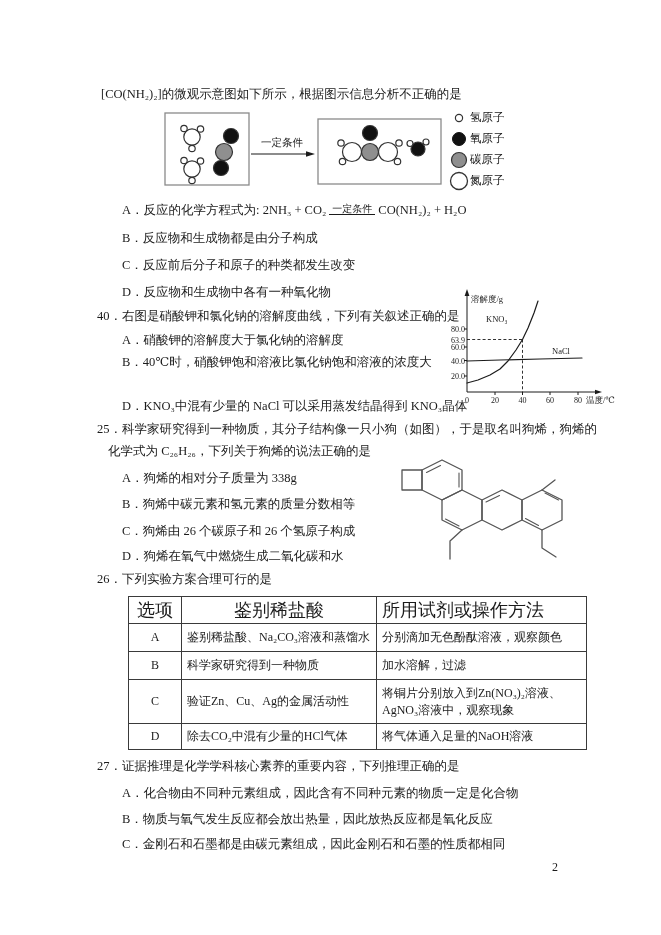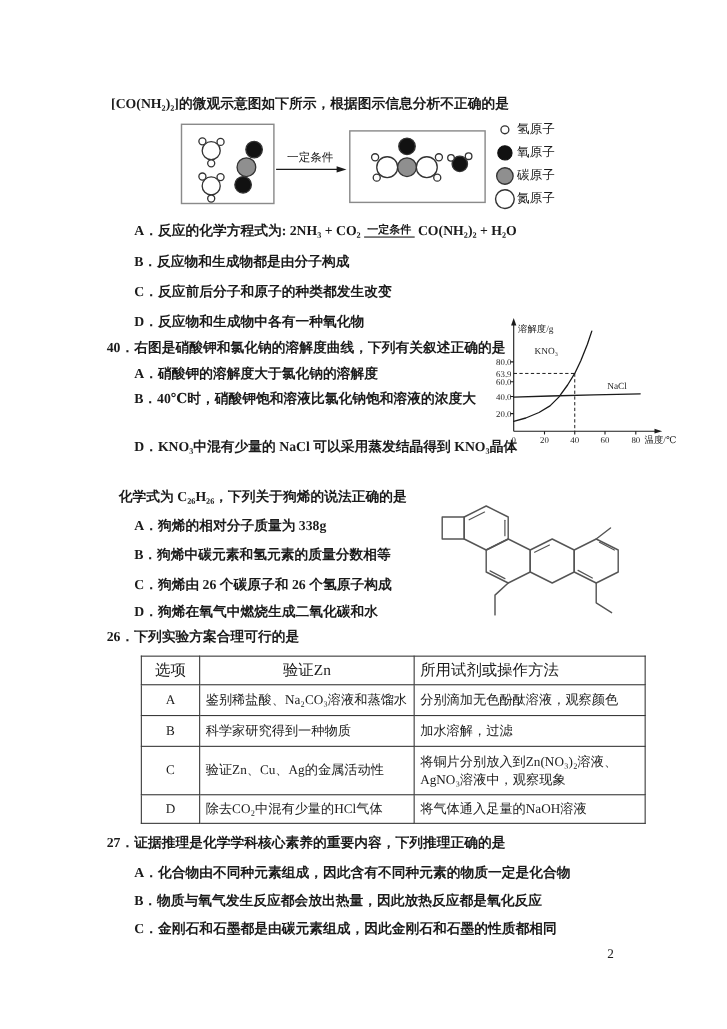--- a/index.html
+++ b/index.html
@@ -1,39 +1,39 @@
 <!DOCTYPE html>
 <html><head>
 <meta charset="utf-8">
 <style>
   html,body{margin:0;padding:0;background:#ffffff;}
   .page{
     position:relative;width:661px;height:935px;background:#ffffff;
     font-family:"Liberation Serif","DejaVu Serif",serif;
     color:#1b1b1b;overflow:hidden;
   }
-  .ln{position:absolute;font-size:12.5px;line-height:16px;white-space:nowrap;font-weight:bold;}
+  .ln{position:absolute;font-size:12.5px;line-height:16px;white-space:nowrap;}
   .cond{
     display:inline-block;font-size:10px;line-height:11px;
     border-bottom:1.3px solid #1b1b1b;padding:0 3px;margin:0 3px;
     vertical-align:2px;
   }
   .legend{position:absolute;left:448px;top:107px;width:110px;}
   .legend-row{display:flex;align-items:center;height:21px;}
   .legend-sym{width:22px;display:flex;justify-content:center;align-items:center;}
   .legend-label{font-size:11.5px;}
   table.exp{
     position:absolute;left:128px;top:596px;border-collapse:collapse;
     table-layout:fixed;width:427px;font-size:12px;color:#1b1b1b;
   }
   table.exp td{border:1px solid #3a3a3a;padding:1px 5px;vertical-align:middle;}
   table.exp td.c0{width:42px;text-align:center;}
   table.exp td.c1{width:184px;text-align:left;}
   table.exp td.c2{width:199px;text-align:left;}
-  table.exp tr.hdr td{text-align:center;font-size:14px;}
+  table.exp tr.hdr td{text-align:center;font-size:18px;}
   .pagenum{position:absolute;left:552px;top:860px;font-size:12px;}
   svg{position:absolute;overflow:visible;}
   svg text{font-family:"Liberation Serif","DejaVu Serif",serif;fill:#1b1b1b;}
 </style>
 </head>
 <body>
 
 <div class="page">
 
   <div class="ln" style="left:101px;top:86px;">[CO(NH₂)₂]的微观示意图如下所示，根据图示信息分析不正确的是</div>
@@ -166,20 +166,21 @@
 
     <line x1="17" y1="53.5" x2="72.5" y2="53.5" stroke="#1b1b1b" stroke-width="0.9" stroke-dasharray="3,2.2"></line>
     <line x1="72.5" y1="53.5" x2="72.5" y2="106" stroke="#1b1b1b" stroke-width="0.9" stroke-dasharray="3,2.2"></line>
 
     <path d="M17,97 L28,94 L40,89 L50,83 L58,75 L66,64 L72.5,53.5 L78,42 L84,27 L88,15" fill="none" stroke="#1b1b1b" stroke-width="1.2" stroke-linejoin="round" stroke-linecap="round"></path>
     <path d="M17,75 L50,74 L90,73 L132,72" fill="none" stroke="#1b1b1b" stroke-width="1.2" stroke-linecap="round"></path>
     <text x="36" y="36" font-size="8.5">KNO₃</text>
     <text x="102" y="68" font-size="8.5">NaCl</text>
   </svg>
 
+  <div class="ln" style="left:97px;top:421px;">25．科学家研究得到一种物质，其分子结构像一只小狗（如图），于是取名叫狗烯，狗烯的</div>
   <div class="ln" style="left:108px;top:443px;">化学式为 C₂₆H₂₆，下列关于狗烯的说法正确的是</div>
   <div class="ln" style="left:122px;top:470px;">A．狗烯的相对分子质量为 338g</div>
   <div class="ln" style="left:122px;top:496px;">B．狗烯中碳元素和氢元素的质量分数相等</div>
   <div class="ln" style="left:122px;top:523px;">C．狗烯由 26 个碳原子和 26 个氢原子构成</div>
   <div class="ln" style="left:122px;top:548px;">D．狗烯在氧气中燃烧生成二氧化碳和水</div>
 
   <svg style="left:398px;top:444px;" width="165" height="135" viewBox="0 0 165 135">
     <g fill="none" stroke="#555" stroke-width="1.3" stroke-linejoin="round" stroke-linecap="round">
       <path d="M4,26 H24 V46 H4 Z"></path>
       <path d="M24,26 L44,16 L64,26 L64,46 L44,56 L24,46 Z"></path>
@@ -199,21 +200,21 @@
       </g>
     </g>
   </svg>
 
   <div class="ln" style="left:97px;top:571px;">26．下列实验方案合理可行的是</div>
 
   <table class="exp">
     <tbody>
         <tr class="hdr" style="height:26px;">
       <td class="c0">选项</td>
-      <td class="c1" style="text-align:center;">验证Zn</td>
+      <td class="c1" style="text-align:center;">鉴别稀盐酸</td>
       <td class="c2" style="text-align:left;">所用试剂或操作方法</td>
     </tr>
     <tr style="height:28px;">
       <td class="c0">A</td>
       <td class="c1">鉴别稀盐酸、Na₂CO₃溶液和蒸馏水</td>
       <td class="c2">分别滴加无色酚酞溶液，观察颜色</td>
     </tr>
     <tr style="height:28px;">
       <td class="c0">B</td>
       <td class="c1">科学家研究得到一种物质</td>

